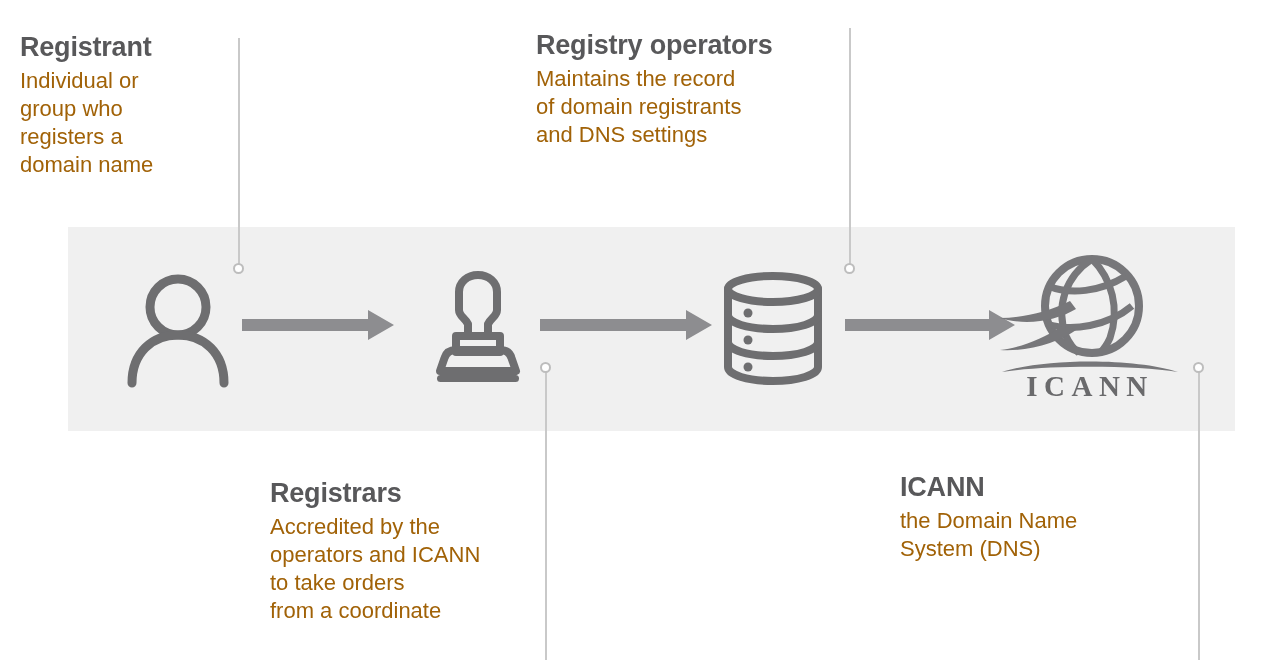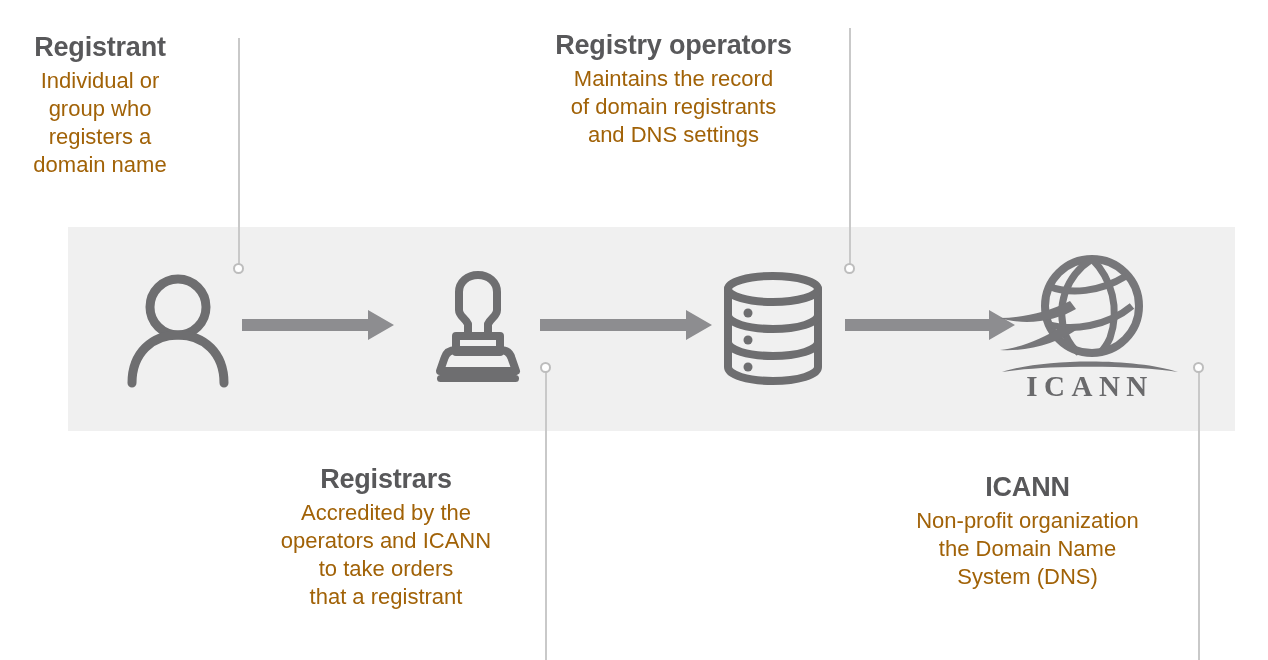--- a/index.html
+++ b/index.html
@@ -38,22 +38,23 @@
     height: 11px;
     border: 2px solid #bdbdbd;
     border-radius: 50%;
     background: #ffffff;
     box-sizing: border-box;
   }
 
   
   .label-block {
     position: absolute;
-    text-align: center;
+    text-align: left;
     line-height: 1.28;
+    padding-left: 20px;
   }
   .label-title {
     font-size: 27px;
     font-weight: bold;
     color: #58585a;
     letter-spacing: -0.2px;
     margin-bottom: 2px;
   }
   .label-desc {
     font-size: 22px;
@@ -97,34 +98,33 @@
 
 <div class="label-block" style="left:516px; top:28px; width:315px;">
   <div class="label-title">Registry operators</div>
   <div class="label-desc">
     <span class="ln">Maintains the record</span>
     <span class="ln">of domain registrants</span>
     <span class="ln">and DNS settings</span>
   </div>
 </div>
 
-<div class="label-block" style="left:250px; top:462px; width:272px;">
+<div class="label-block" style="left:250px; top:476px; width:272px;">
   <div class="label-title">Registrars</div>
   <div class="label-desc">
     <span class="ln">Accredited by the</span>
     <span class="ln">operators and ICANN</span>
     <span class="ln">to take orders</span>
-    <span class="ln">that a registrant</span>
+    <span class="ln">from a coordinate</span>
   </div>
 </div>
 
 <div class="label-block" style="left:880px; top:470px; width:295px;">
   <div class="label-title">ICANN</div>
   <div class="label-desc">
-    <span class="ln">Non-profit organization</span>
     <span class="ln">the Domain Name</span>
     <span class="ln">System (DNS)</span>
   </div>
 </div>
 
 <div class="icon-wrap" style="left:118px; top:275px; width:120px; height:110px;">
   <svg width="120" height="110" viewBox="0 0 120 110" fill="none">
     <circle cx="60" cy="32" r="28" stroke="#6e6e70" stroke-width="9"></circle>
     <path d="M14 108 C14 78 34 60 60 60 C86 60 106 78 106 108" stroke="#6e6e70" stroke-width="9" stroke-linecap="round" fill="none"></path>
   </svg>

